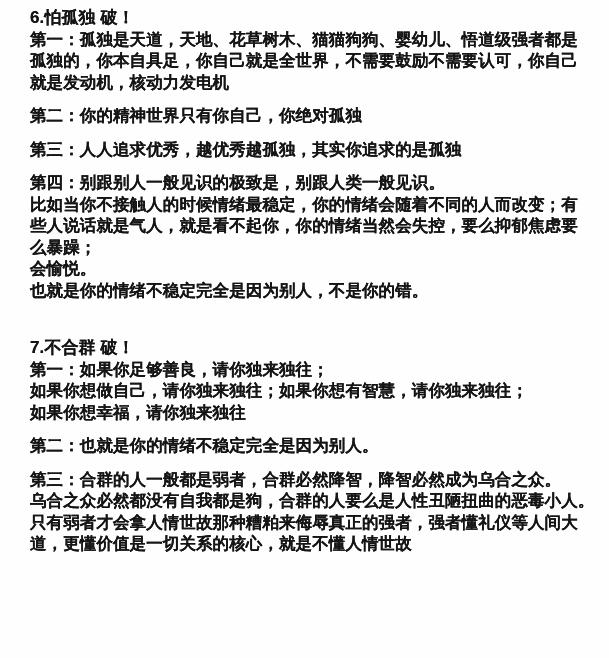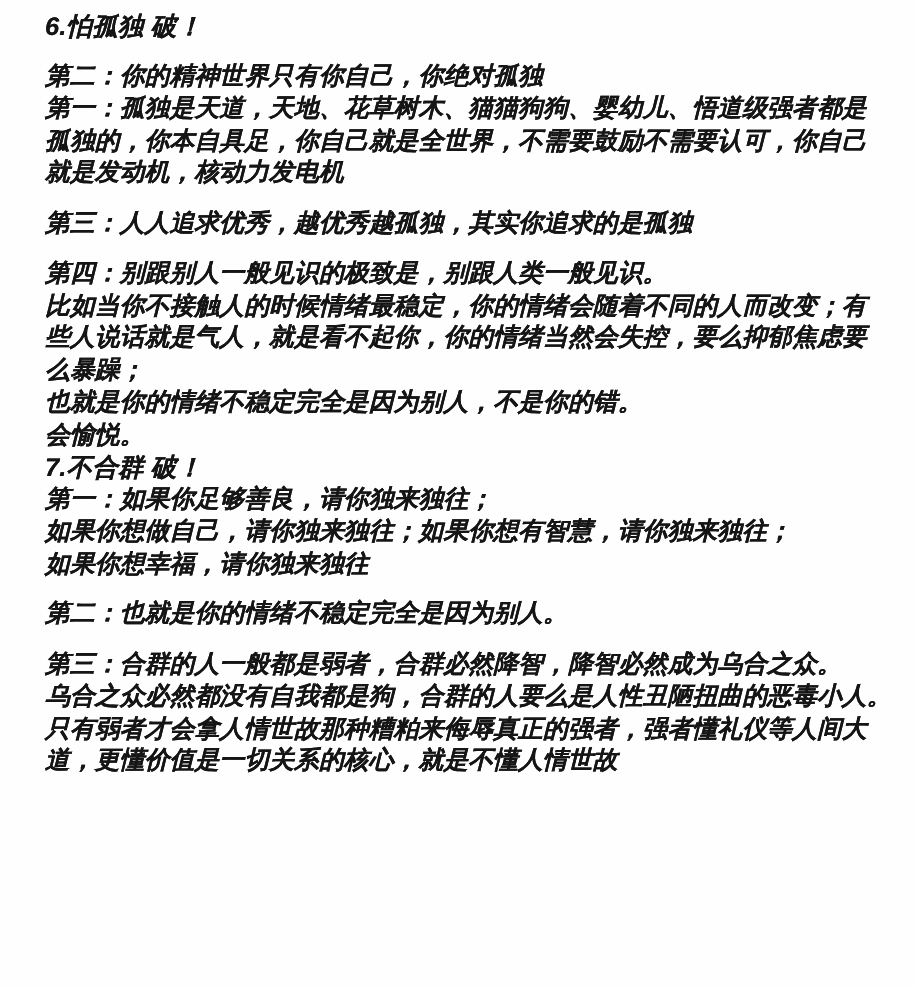--- a/index.html
+++ b/index.html
@@ -12,23 +12,23 @@
     background: #fefefe;
     overflow: hidden;
     font-family: "Liberation Sans", sans-serif;
   }
   .page {
     box-sizing: border-box;
     width: 609px;
     height: 658px;
     padding: 7px 8px 0 30px;
     color: #151515;
-    font-style: italic;
   }
   .section + .section {
+    margin-top: 36px;
   }
   .para {
     margin-top: 12px;
   }
   .para.first {
     margin-top: 0;
   }
   .line {
     font-size: 16.5px;
     line-height: 21.5px;
@@ -42,38 +42,38 @@
     font-size: 17px;
   }
 </style>
 </head>
 <body>
 
 <div class="page">
 
   <div class="section">
     <div class="line heading">6.怕孤独 破！</div>
-    <div class="para">
-      <div class="line">第二：你的精神世界只有你自己，你绝对孤独</div>
-    </div>
     <div class="para first">
       <div class="line">第一：孤独是天道，天地、花草树木、猫猫狗狗、婴幼儿、悟道级强者都是</div>
       <div class="line">孤独的，你本自具足，你自己就是全世界，不需要鼓励不需要认可，你自己</div>
       <div class="line">就是发动机，核动力发电机</div>
+    </div>
+    <div class="para">
+      <div class="line">第二：你的精神世界只有你自己，你绝对孤独</div>
     </div>
     <div class="para">
       <div class="line">第三：人人追求优秀，越优秀越孤独，其实你追求的是孤独</div>
     </div>
     <div class="para">
       <div class="line">第四：别跟别人一般见识的极致是，别跟人类一般见识。</div>
       <div class="line">比如当你不接触人的时候情绪最稳定，你的情绪会随着不同的人而改变；有</div>
       <div class="line">些人说话就是气人，就是看不起你，你的情绪当然会失控，要么抑郁焦虑要</div>
       <div class="line">么暴躁；</div>
+      <div class="line">会愉悦。</div>
       <div class="line">也就是你的情绪不稳定完全是因为别人，不是你的错。</div>
-      <div class="line">会愉悦。</div>
     </div>
   </div>
 
   <div class="section">
     <div class="line heading">7.不合群 破！</div>
     <div class="para first">
       <div class="line">第一：如果你足够善良，请你独来独往；</div>
       <div class="line">如果你想做自己，请你独来独往；如果你想有智慧，请你独来独往；</div>
       <div class="line">如果你想幸福，请你独来独往</div>
     </div>

